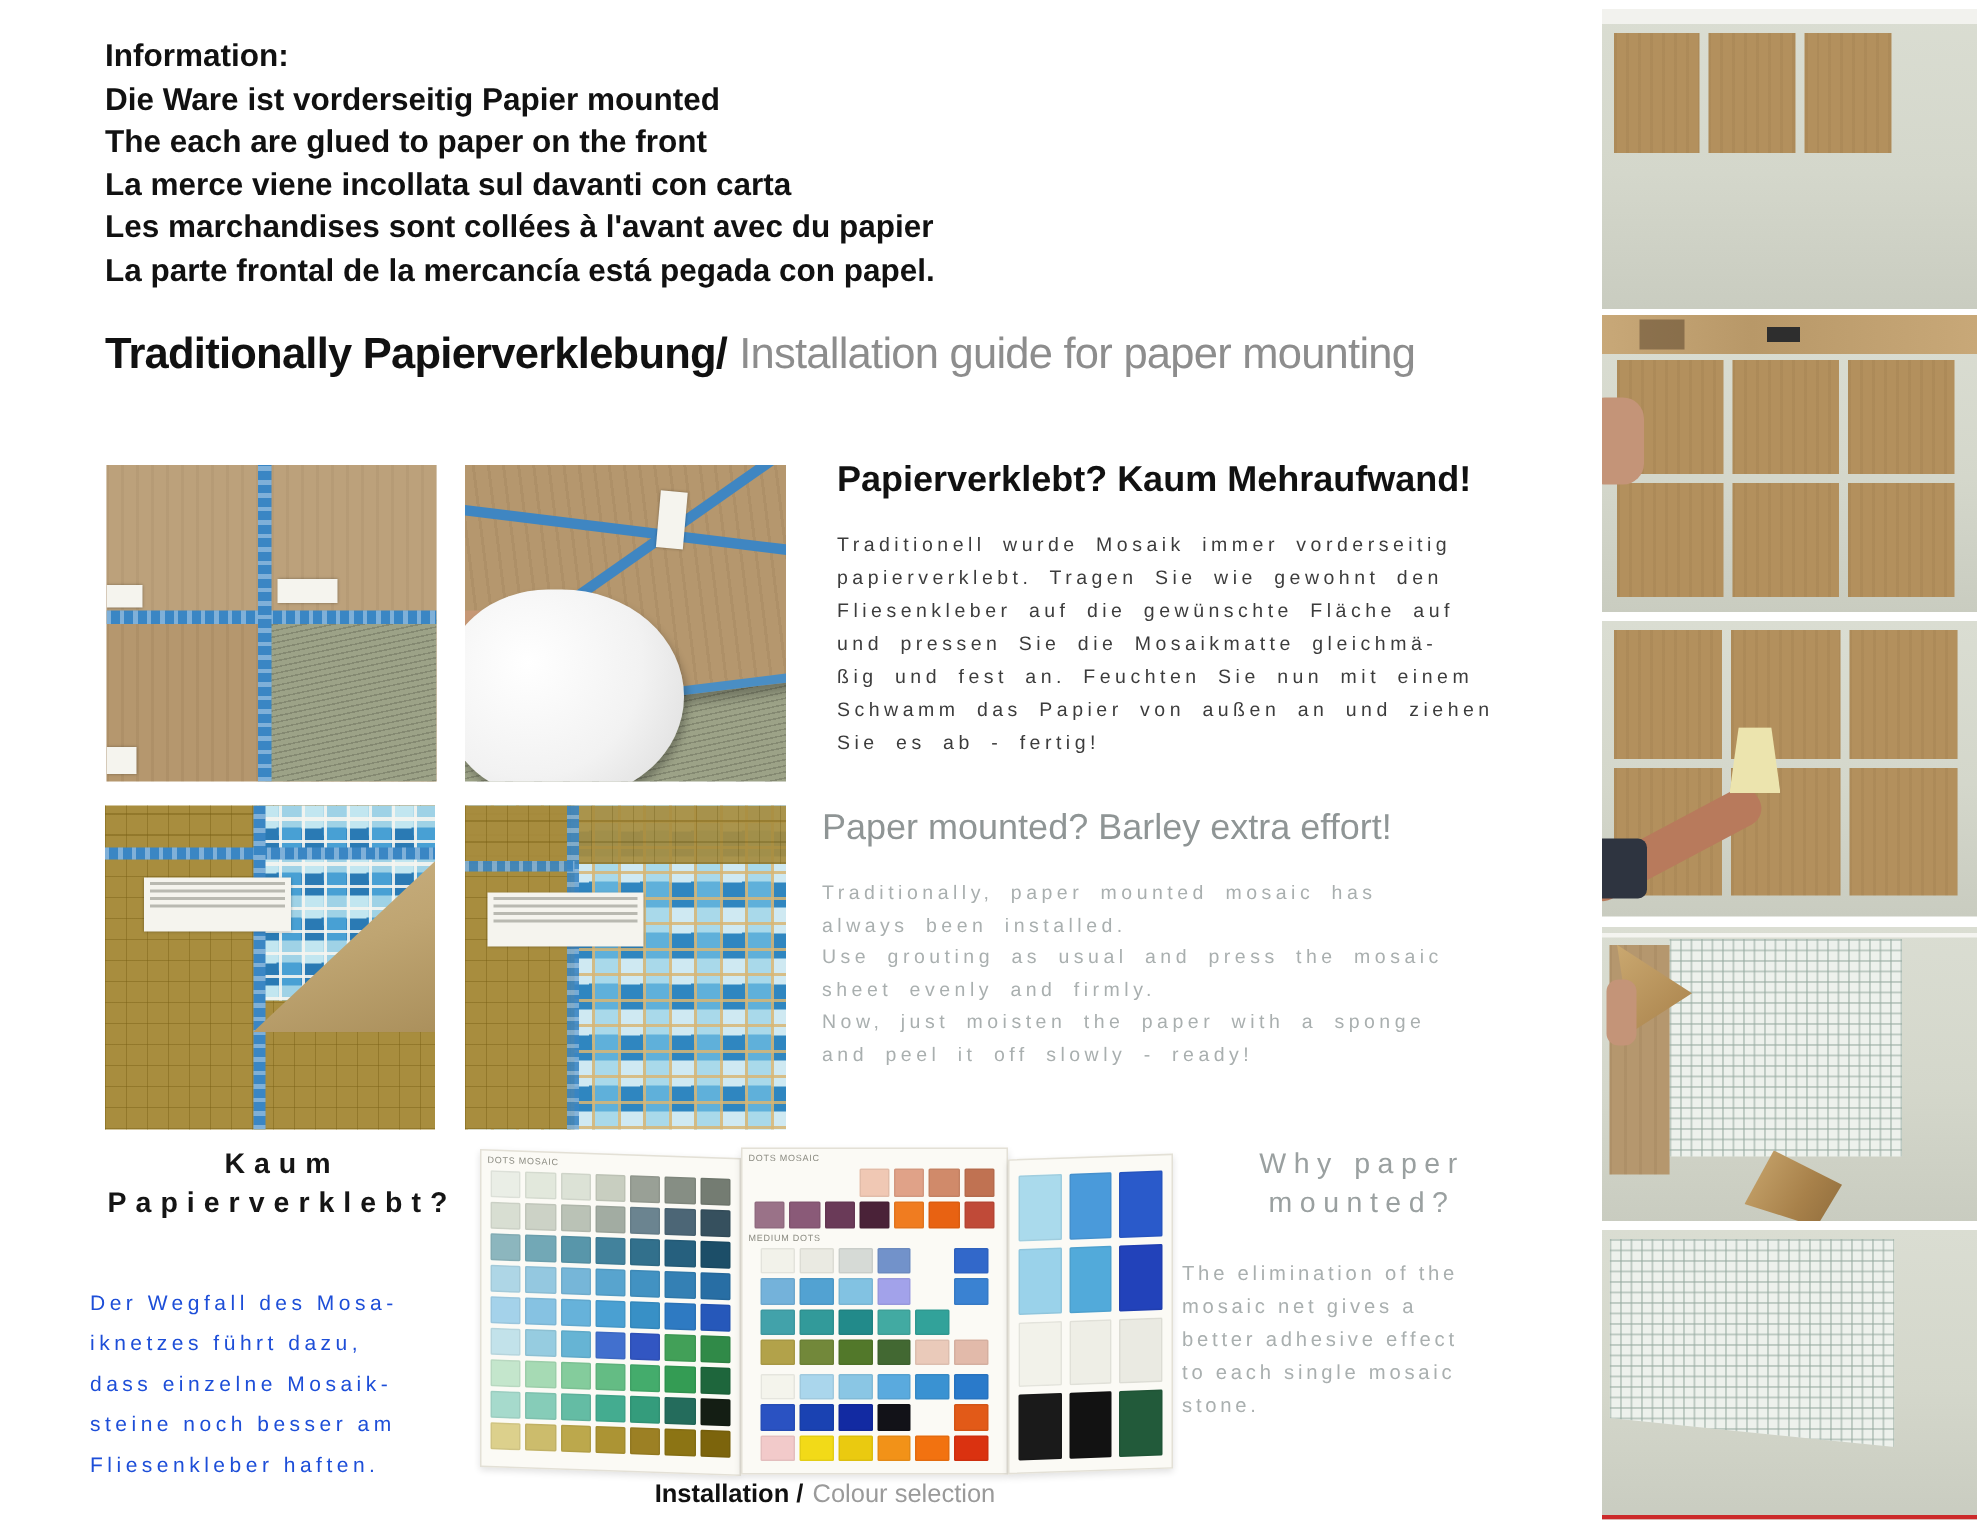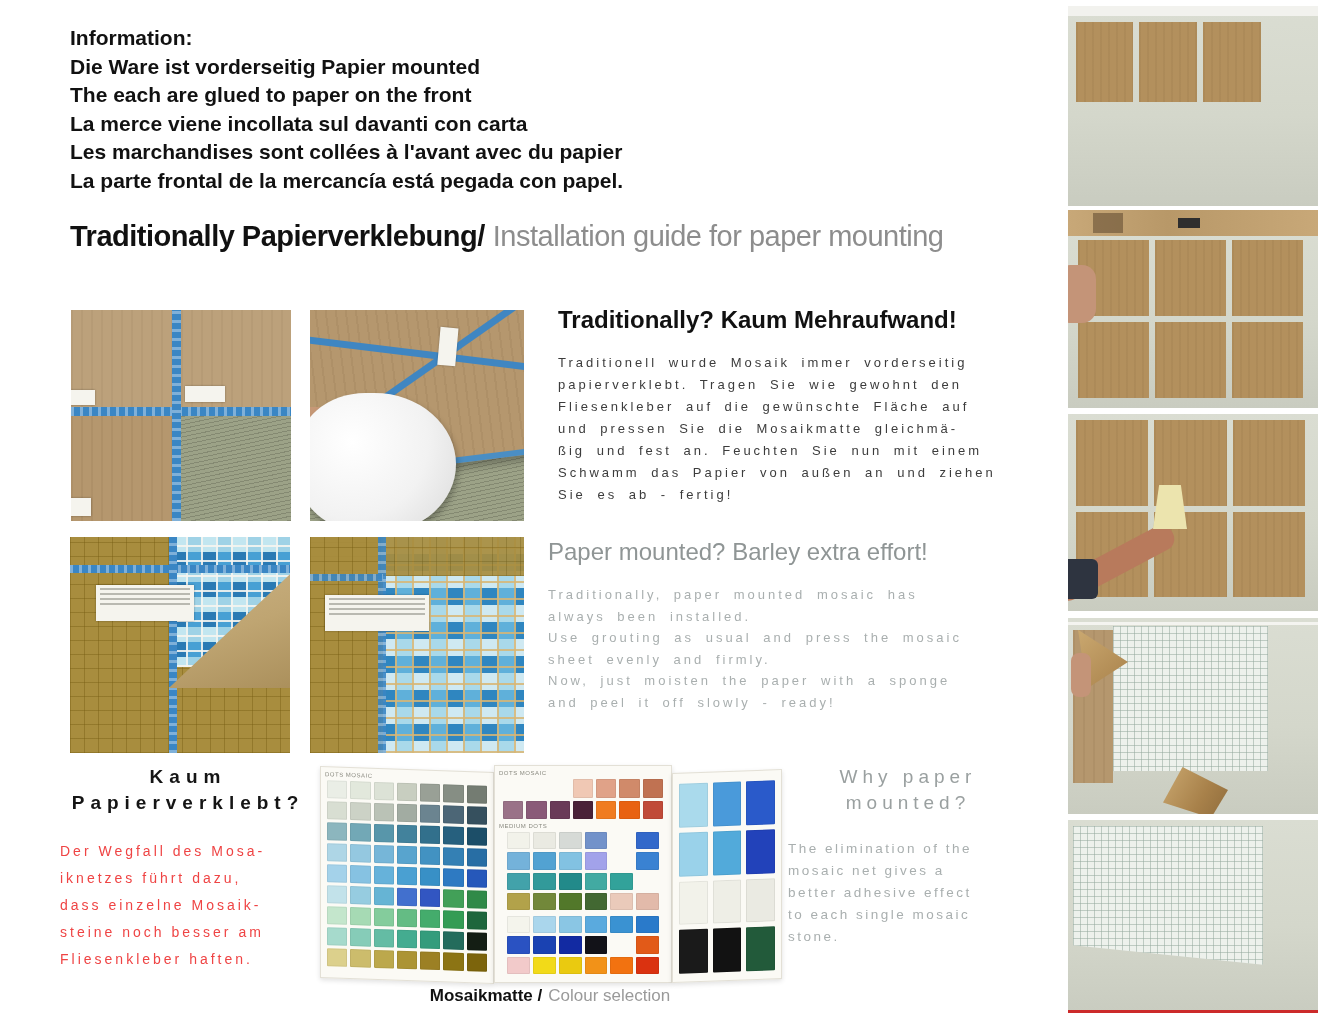--- a/index.html
+++ b/index.html
@@ -17,21 +17,21 @@
   .sec-de{left:558px;top:306px;width:470px;}
   .sec-de h2{margin:0 0 18px 0;font-size:24px;font-weight:bold;color:#111;}
   .sec-de .body{font-size:13px;line-height:22px;letter-spacing:3px;word-spacing:5px;color:#3c3c3c;}
 
   .sec-en{left:548px;top:538px;width:478px;}
   .sec-en h2{margin:0 0 18px 0;font-size:24px;font-weight:400;color:#8f9595;}
   .sec-en .body{font-size:13px;line-height:21.5px;letter-spacing:3px;word-spacing:5px;color:#a9afaf;}
 
   .warum{left:60px;top:764px;width:256px;}
   .warum .head{font-size:19px;font-weight:bold;letter-spacing:6px;line-height:26px;text-align:center;color:#151515;}
-  .warum .body{margin-top:22px;font-size:14px;line-height:27px;letter-spacing:3px;color:#ef4444;}
+  .warum .body{margin-top:39px;font-size:14px;line-height:27px;letter-spacing:3px;color:#1d4ed8;}
 
   .why{left:788px;top:764px;width:240px;}
   .why .head{font-size:19px;font-weight:400;letter-spacing:5px;line-height:26px;text-align:center;color:#9aa0a0;}
   .why .body{margin-top:22px;font-size:13.5px;line-height:22px;letter-spacing:2.5px;color:#a9afaf;}
 
   .caption{left:318px;top:986px;width:464px;text-align:center;font-size:17px;white-space:nowrap;}
   .caption .b{font-weight:bold;color:#111;}
   .caption .g{color:#9a9a9a;margin-left:6px;font-weight:400;}
 
   
@@ -134,21 +134,21 @@
     <div class="abs tape-h" style="left:0;top:17%;width:34%;height:7px;opacity:.9;"></div>
     <div class="abs label" style="left:7%;top:27%;width:104px;height:36px;">
         <i></i>
         <i></i>
         <i></i>
         <i></i>
       </div>
   </div>
 
   <div class="abs sec-de">
-    <h2>Traditionally? Kaum Mehraufwand!</h2>
+    <h2>Papierverklebt? Kaum Mehraufwand!</h2>
     <div class="body pre">Traditionell wurde Mosaik immer vorderseitig
 papierverklebt. Tragen Sie wie gewohnt den
 Fliesenkleber auf die gewünschte Fläche auf
 und pressen Sie die Mosaikmatte gleichmä-
 ßig und fest an. Feuchten Sie nun mit einem
 Schwamm das Papier von außen an und ziehen
 Sie es ab - fertig!</div>
   </div>
 
   <div class="abs sec-en">
@@ -328,21 +328,21 @@
           <div class="sw" style="background: rgb(238, 238, 230);"></div>
           <div class="sw" style="background: rgb(234, 234, 226);"></div>
           <div class="sw" style="background: rgb(26, 26, 26);"></div>
           <div class="sw" style="background: rgb(18, 18, 18);"></div>
           <div class="sw" style="background: rgb(34, 90, 58);"></div>
         </div>
     </div>
   </div>
 
   <div class="abs caption">
-    <span class="b">Mosaikmatte /</span><span class="g">Colour selection</span>
+    <span class="b">Installation /</span><span class="g">Colour selection</span>
   </div>
 
   <div class="abs photo wall" style="left:1068px;top:6px;width:250px;height:200px;">
     <div class="abs" style="left:0;top:0;width:100%;height:5%;background:#f2f2ee;"></div>
     <div class="abs tilegrid" style="left:3%;top:8%;width:74%;height:40%;">
       <div class="tile"></div>
       <div class="tile"></div>
       <div class="tile"></div>
     </div>
   </div>

